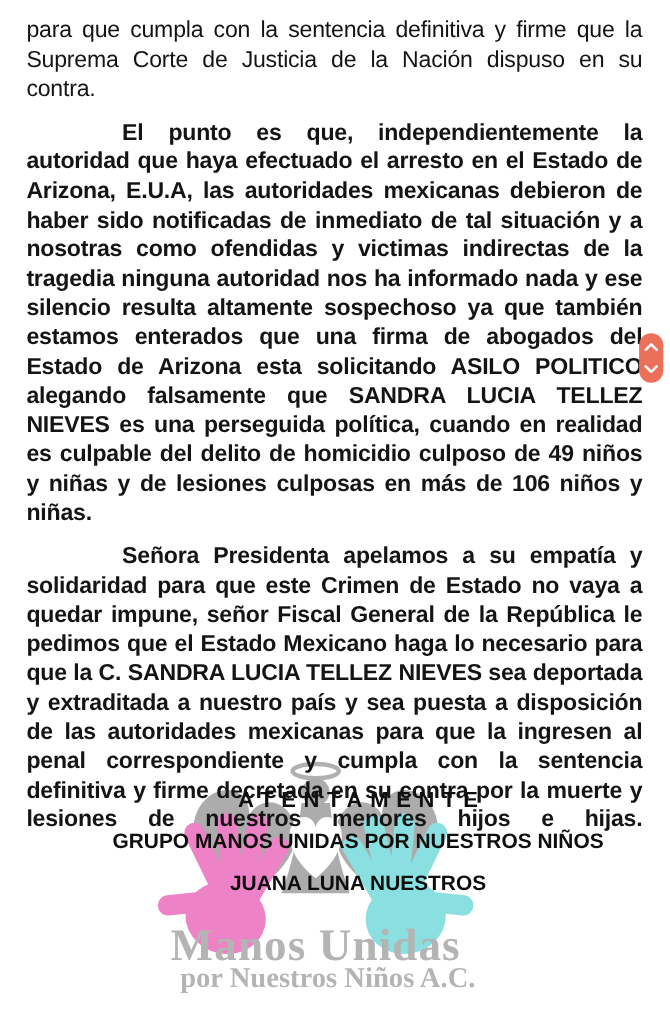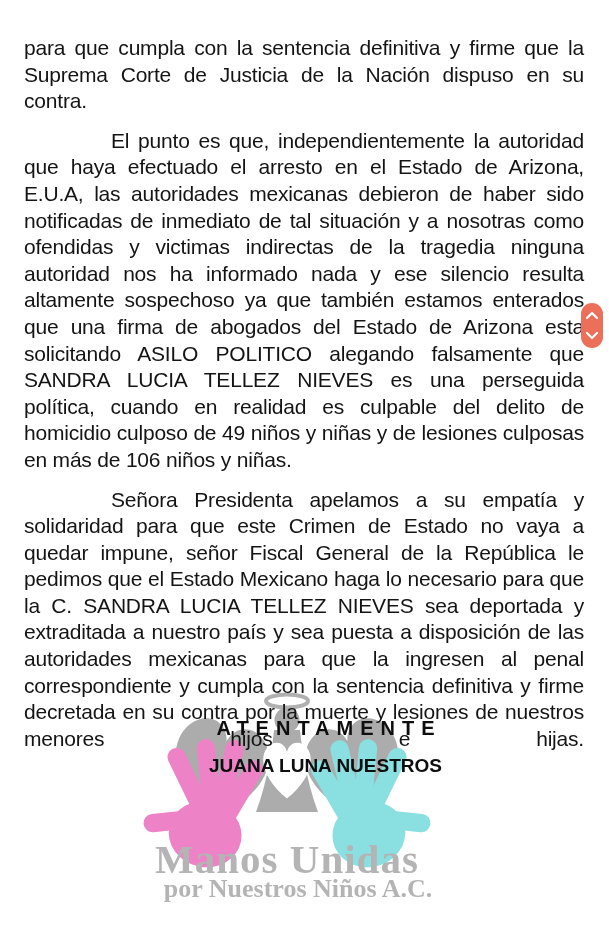--- a/index.html
+++ b/index.html
@@ -13,32 +13,32 @@
     position: relative;
     width: 609px; height: 933px;
     background: #ffffff;
     overflow: hidden;
   }
   
   .text-col {
     position: absolute;
     left: 24px; top: 0;
     width: 560px;
-    padding-top: 35px;
+    padding-top: 15px;
     z-index: 1;
   }
   .para {
     margin: 0 0 13px 0;
     font-size: 21px;
     line-height: 1.267;
     letter-spacing: -0.2px;
     color: #141414;
     text-align: justify;
   }
-  .para.indent { text-indent: 87px; }
+  .para.indent { text-indent: 87px; font-weight: bold; }
   .para.justify-last { text-align-last: justify; }
 
   
   .logo {
     position: absolute;
     left: 138px; top: 690px;
     width: 300px; height: 225px;
     z-index: 0;
   }
 
@@ -135,20 +135,21 @@
         <ellipse cx="0" cy="27" rx="30" ry="27" fill="#8ADFE0"></ellipse>
       </g>
 
       <text x="149" y="183" text-anchor="middle" font-family="Liberation Serif, serif" font-weight="bold" font-size="41" letter-spacing="1" fill="#B4B4B4">Manos Unidas</text>
       <text x="160" y="207" text-anchor="middle" font-family="Liberation Serif, serif" font-weight="bold" font-size="26" fill="#B4B4B4">por Nuestros Niños A.C.</text>
     </svg>
   </div>
 
   <div class="signature">
     <div class="sig-line closing">ATENTAMENTE</div>
+    <div class="sig-line">GRUPO MANOS UNIDAS POR NUESTROS NIÑOS</div>
     <div class="sig-line">JUANA LUNA NUESTROS</div>
   </div>
 
   <div class="scroll-pill">
     <button class="pill-btn" type="button">
       <svg width="14" height="9" viewBox="0 0 14 9">
         <polyline points="2,7 7,2 12,7" fill="none" stroke="#ffffff" stroke-width="2.2" stroke-linecap="round" stroke-linejoin="round"></polyline>
       </svg>
     </button>
     <button class="pill-btn" type="button">

